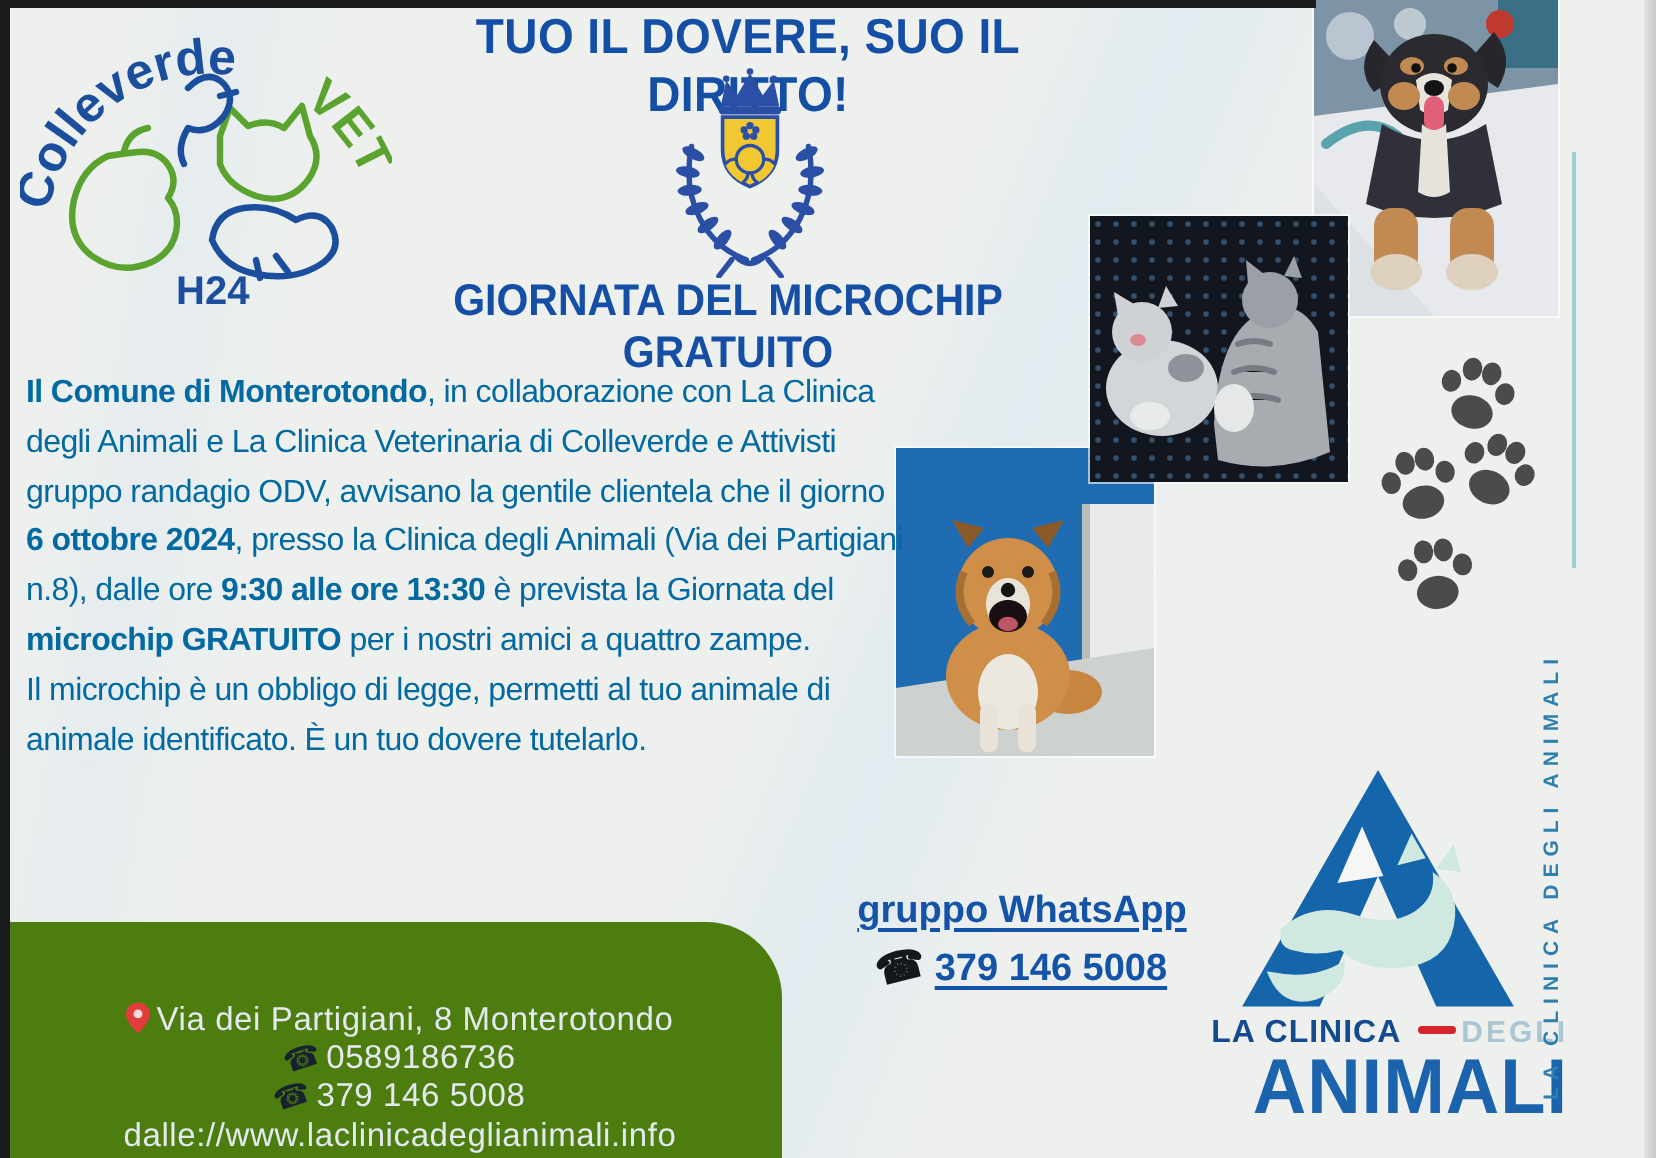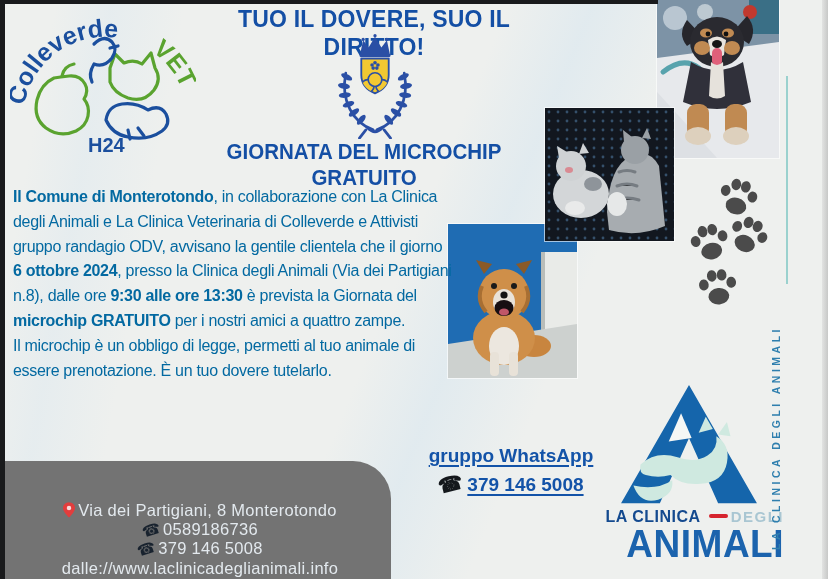--- a/index.html
+++ b/index.html
@@ -35,21 +35,21 @@
   .photo{box-shadow:0 0 0 1px rgba(255,255,255,.6);}
   .photo-puppy{left:657px;top:0;z-index:2;}
   .photo-kittens{left:545px;top:108px;z-index:3;}
   .photo-dog{left:448px;top:224px;z-index:2;}
 
   .teal-line{left:786px;top:76px;width:2px;height:208px;background:#8bcbc8;opacity:.85;z-index:2;}
 
   .paw{z-index:2;}
 
   
-  .contact-box{left:5px;top:461px;width:386px;height:118px;background:#737373;
+  .contact-box{left:5px;top:461px;width:386px;height:118px;background:#4d7c0f;
     border-radius:0 38px 0 0;z-index:4;color:#e3e9ee;}
   .contact-inner{position:absolute;left:10px;right:6px;top:40px;text-align:center;
     font-size:16.5px;line-height:18.6px;letter-spacing:.3px;}
   .contact-inner .ic{display:inline-block;vertical-align:-2px;margin-right:3px;}
   .contact-inner .ph{color:#18222e;font-size:15px;vertical-align:0;margin-right:2px;
     display:inline-block;transform:rotate(-18deg);}
 
   
   .booking{left:416px;top:441px;width:190px;text-align:center;z-index:4;
     color:#1353a8;font-size:19px;font-weight:bold;line-height:29px;}
@@ -286,21 +286,21 @@
   <svg class="abs paw" style="left:696px;top:266px" width="44" height="44" viewBox="0 0 40 40">
     <g transform="rotate(-6 20 20)">
         <use href="#pawSym" width="40" height="40"></use>
       </g>
   </svg>
 
   <div class="abs teal-line"></div>
 
   <div class="abs bodytext">
     <div><span class="b">Il Comune di Monterotondo</span><span>, in collaborazione con La Clinica degli Animali e La Clinica Veterinaria di Colleverde e Attivisti gruppo randagio ODV, avvisano la gentile clientela che il giorno </span><span class="b">6 ottobre 2024</span><span>, presso la Clinica degli Animali (Via dei Partigiani n.8), dalle ore </span><span class="b">9:30 alle ore 13:30</span><span> è prevista la Giornata del </span><span class="b">microchip GRATUITO</span><span> per i nostri amici a quattro zampe.</span></div>
-    <div>Il microchip è un obbligo di legge, permetti al tuo animale di essere prenotazione. È un tuo dovere tutelarlo.</div>
+    <div>Il microchip è un obbligo di legge, permetti al tuo animale di animale identificato. È un tuo dovere tutelarlo.</div>
   </div>
 
   <div class="abs contact-box">
     <div class="contact-inner">
       <div>
         <svg class="ic" width="12" height="16" viewBox="0 0 14 18">
             <use href="#pinSym" width="14" height="18"></use>
           </svg><span>Via dei Partigiani, 8 Monterotondo</span>
       </div>
       <div>

